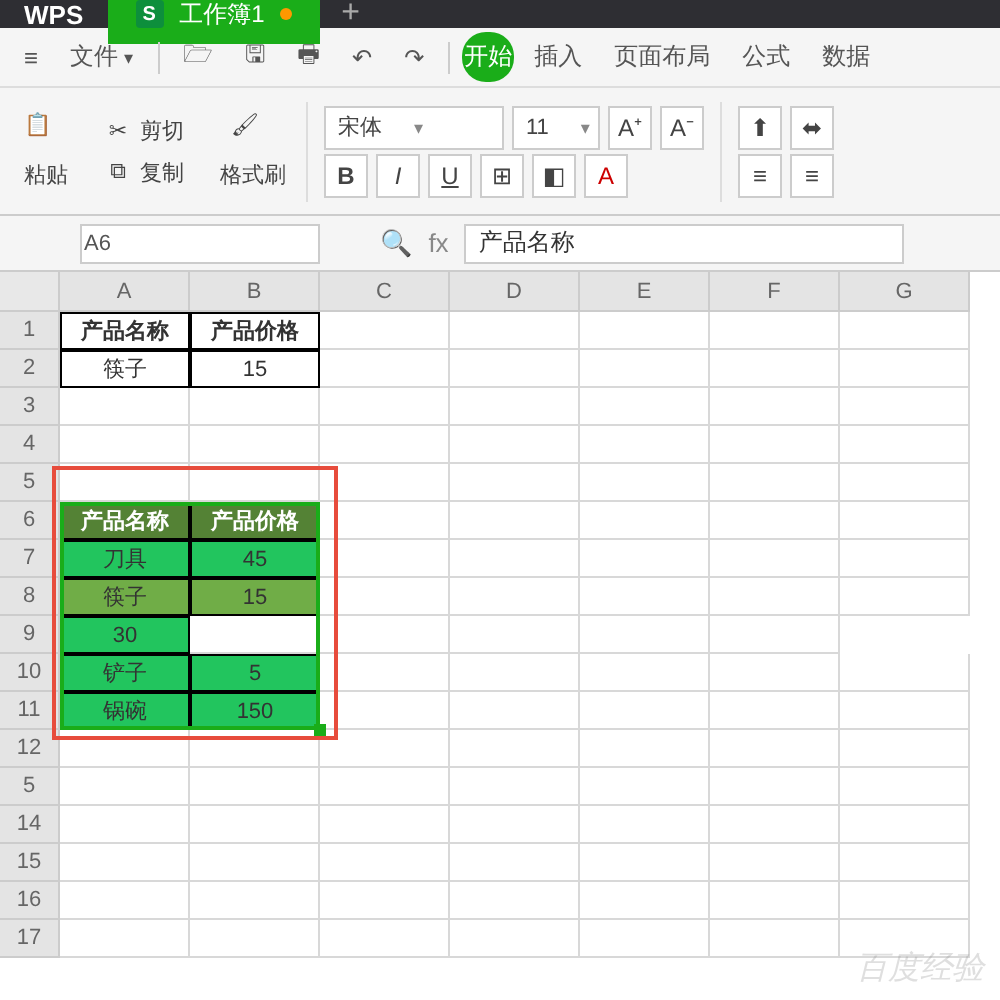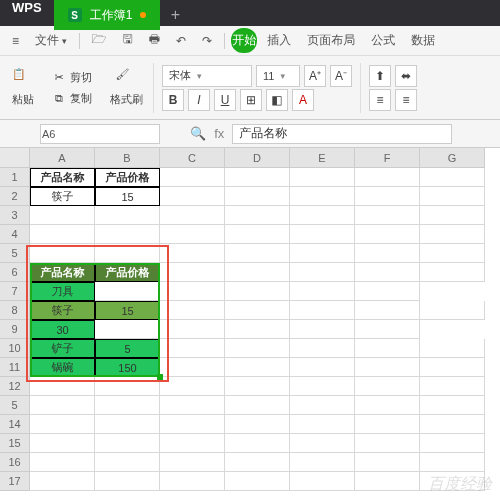--- a/index.html
+++ b/index.html
@@ -1,36 +1,36 @@
 <!DOCTYPE html>
 <html><head>
 <meta charset="utf-8">
 <style>
 *{box-sizing:border-box;margin:0;padding:0;font-family:"Microsoft YaHei",Arial,sans-serif}
 body{width:500px;height:500px;overflow:hidden;background:#fff;font-size:12px;color:#333}
-.titlebar{height:26px;background:#2e2e33;display:flex;align-items:flex-start}
+.titlebar{height:14px;background:#2e2e33;display:flex;align-items:center}
 .wps-logo{color:#fff;padding:0 12px;font-weight:bold;font-size:13px}
 .tab{height:30px;display:flex;align-items:center;padding:0 14px;gap:8px;color:#ccc;font-size:12px}
 .tab.active{background:#1aad19;color:#fff}
 .tab .dot{width:6px;height:6px;border-radius:50%;background:#ff9800}
 .tab .sicon{width:14px;height:14px;background:#0d8f3c;border-radius:2px;display:flex;align-items:center;justify-content:center;color:#fff;font-size:10px;font-weight:bold}
 .newtab{width:30px;height:30px;display:flex;align-items:center;justify-content:center;color:#aaa;font-size:16px}
 .menubar{height:30px;background:#f5f5f5;border-bottom:1px solid #ddd;display:flex;align-items:center;gap:4px;padding:0 6px}
 .menubar .mi{padding:4px 6px;color:#555;display:flex;align-items:center;gap:3px}
 .menubar .sep{width:1px;height:16px;background:#ccc;margin:0 2px}
 .menubar .pill{background:#1aad19;color:#fff;padding:4px 1px;border-radius:12px}
 .menubar .dd{font-size:9px}
 .toolbar{height:64px;background:#f5f5f5;border-bottom:1px solid #ccc;display:flex;align-items:center;padding:2px 6px;gap:4px}
 .tgroup{display:flex;flex-direction:column;gap:2px;padding:0 4px}
 .tbtn{display:flex;align-items:center;gap:4px;padding:2px 4px;color:#444;font-size:11px}
 .tbtn .ico{width:14px;height:14px;display:inline-flex;align-items:center;justify-content:center}
 .bigbtn{display:flex;flex-direction:column;align-items:center;gap:2px;padding:4px 6px;font-size:11px;color:#444}
 .bigbtn .bigico{width:22px;height:22px}
 .vsep{width:1px;height:50px;background:#ddd}
-.sel{border:1px solid #ccc;background:#fff;height:22px;display:flex;align-items:center;padding:0 6px;gap:6px;font-size:11px;color:#444}
+.sel{border:1px solid #ccc;background:#fff;height:22px;display:flex;align-items:center;padding:0 6px;gap:16px;font-size:11px;color:#444}
 .sel .dd{font-size:9px;color:#888}
 .minibtn{border:1px solid #ccc;background:#fff;width:22px;height:22px;display:flex;align-items:center;justify-content:center;font-size:12px;color:#444}
 .row{display:flex;gap:4px;align-items:center}
 .fbar{height:28px;background:#f5f5f5;border-bottom:1px solid #ccc;display:flex;align-items:center}
 .namebox{margin-left:40px;width:120px;height:20px;border:1px solid #ccc;background:#fff;padding:0 1px;display:flex;align-items:center;font-size:11px;color:#555}
 .fxarea{margin-left:30px;display:flex;align-items:center;gap:8px}
 .fxico{color:#888;font-size:13px}
 .fxinput{border:1px solid #ccc;background:#fff;height:20px;width:220px;padding:0 6px;display:flex;align-items:center;font-size:12px}
 .grid{position:relative;background:#fff}
 .colheads{display:flex;height:20px}
@@ -233,20 +233,21 @@
           <div class="cell bord ghead">产品名称</div>
           <div class="cell bord ghead">产品价格</div>
           <div class="cell "></div>
           <div class="cell "></div>
           <div class="cell "></div>
           <div class="cell "></div>
           <div class="cell "></div>
         </div>
         <div class="crow">
           <div class="cell bord glt">刀具</div>
+          <div class="cell bord glt">45</div>
           <div class="cell "></div>
           <div class="cell "></div>
           <div class="cell "></div>
           <div class="cell "></div>
           <div class="cell "></div>
         </div>
         <div class="crow">
           <div class="cell bord gdk">筷子</div>
           <div class="cell bord gdk">15</div>
           <div class="cell "></div>

